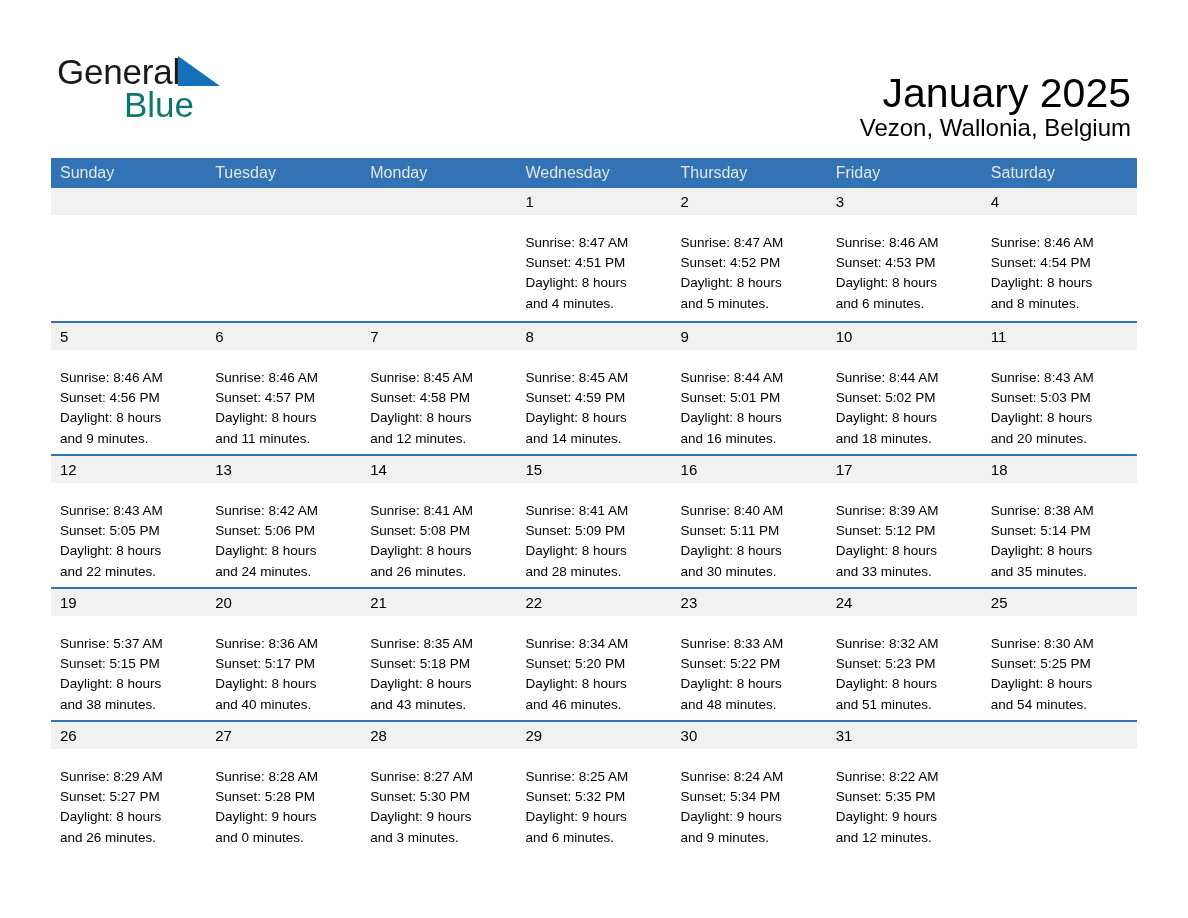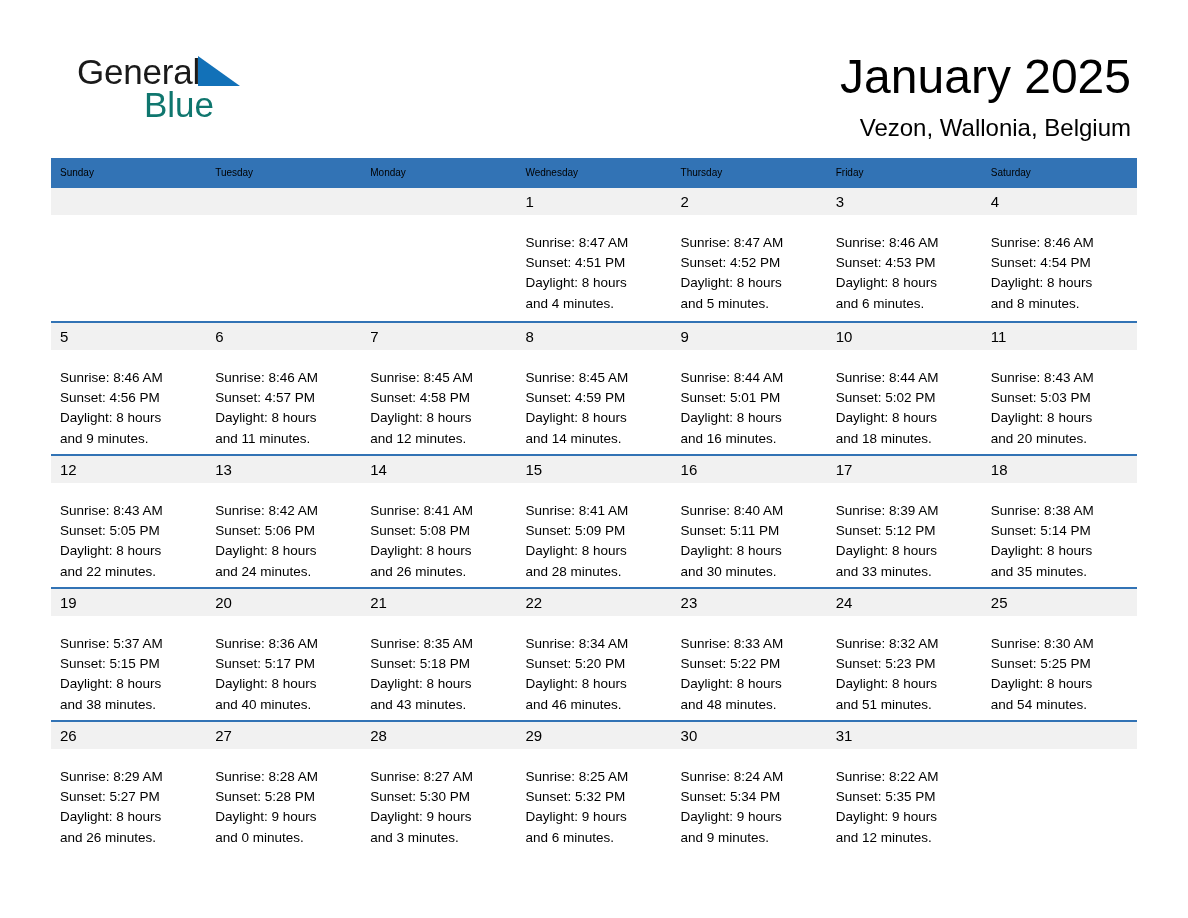--- a/index.html
+++ b/index.html
@@ -28,21 +28,20 @@
     top: 0;
     width: 1188px;
     height: 158px;
   }
   .logo {
     position: absolute;
     left: 57px;
     top: 52px;
     width: 300px;
     height: 80px;
-    margin-left: 20px;
   }
   .logo-row1 {
     position: relative;
     height: 40px;
     line-height: 40px;
     white-space: nowrap;
   }
   .logo-general {
     font-size: 35px;
     color: #1a1a1a;
@@ -64,22 +63,22 @@
     top: 33px;
     font-size: 35px;
     color: #0f766e;
     font-weight: 400;
     line-height: 40px;
   }
 
   .title {
     position: absolute;
     right: 57px;
-    top: 52px;
-    font-size: 48px;
+    top: 68px;
+    font-size: 41px;
     font-weight: 400;
     color: #000;
     text-align: center;
     line-height: 50px;
     white-space: nowrap;
   }
   .subtitle {
     position: absolute;
     right: 57px;
     top: 113px;
@@ -98,22 +97,22 @@
     top: 158px;
     width: 1086px;
   }
   .weekday-row {
     display: flex;
     background: #3273b5;
     height: 30px;
   }
   .weekday {
     flex: 1 1 0;
-    color: #000000;
-    font-size: 10px;
+    color: #e5e5e5;
+    font-size: 16px;
     line-height: 30px;
     padding-left: 9px;
     box-sizing: border-box;
     white-space: nowrap;
     overflow: hidden;
   }
   .week-row {
     display: flex;
     border-top: 2px solid #3273b5;
     height: 133px;

